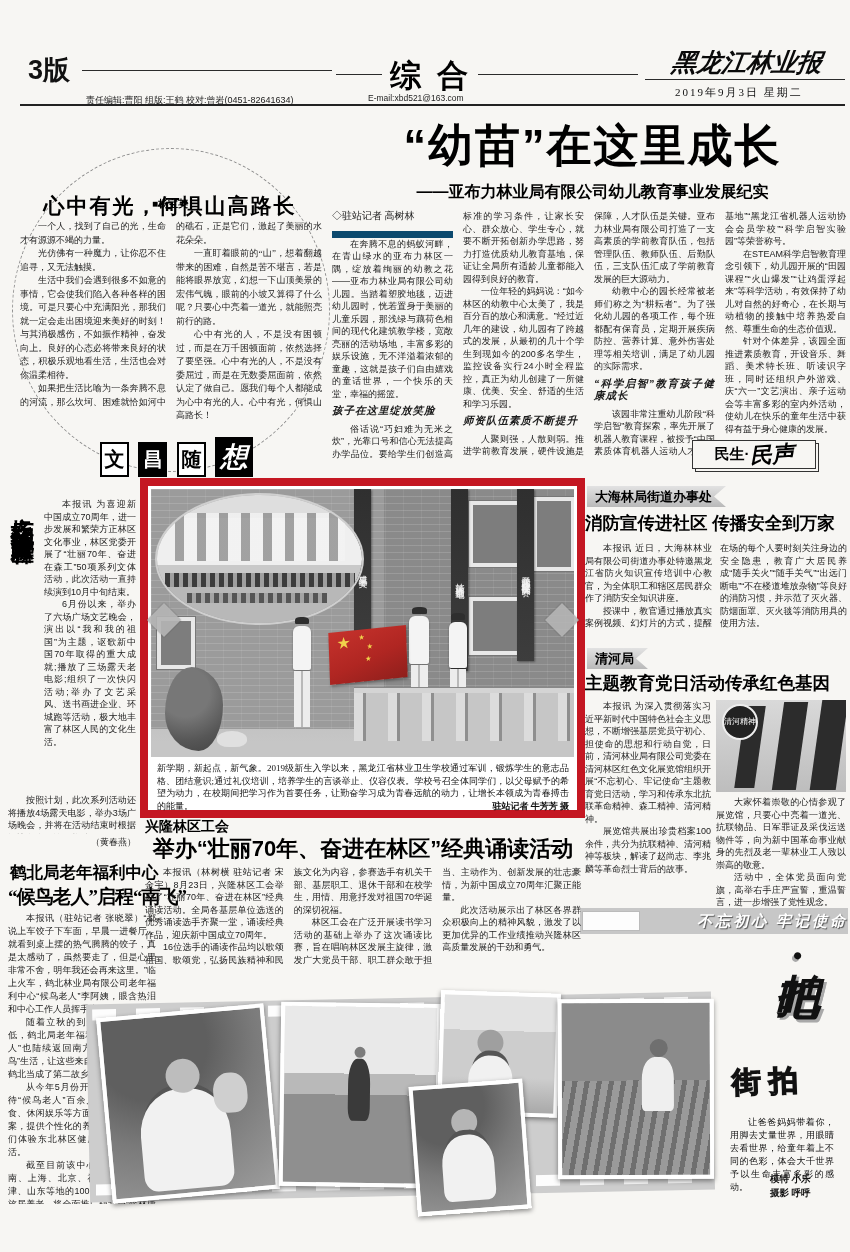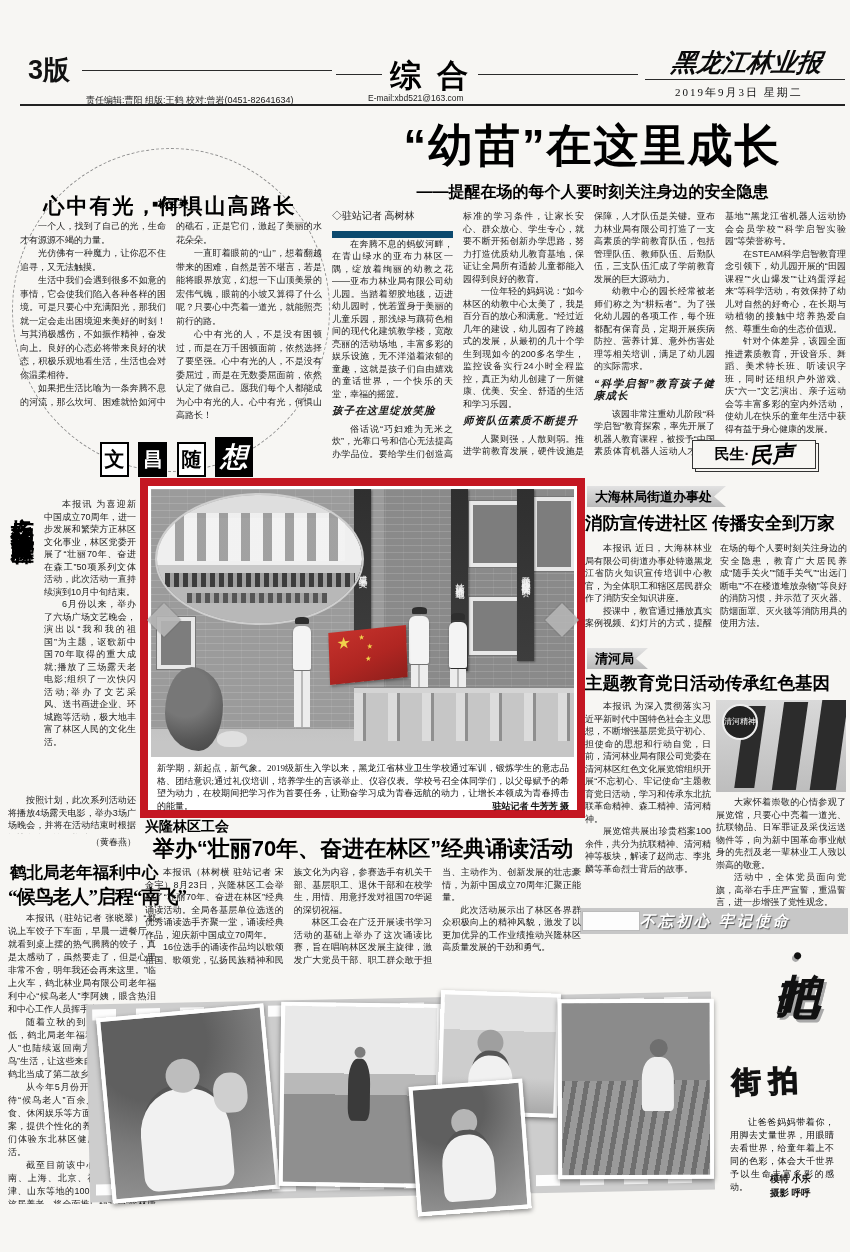--- a/index.html
+++ b/index.html
@@ -60,21 +60,21 @@
   .minsheng{border:1.5px solid #333;box-shadow:3px 3px 0 -1px #f7f6f3,3px 3px 0 0 #333;background:#f7f6f3;display:flex;align-items:center;justify-content:center;}
   .minsheng .a{font-size:15px;font-weight:bold;color:#000;}
   .minsheng .b{font-size:22px;font-weight:900;font-style:italic;font-family:"Liberation Serif",serif;color:#000;transform:rotate(-4deg);}
   
   .qphoto{background:linear-gradient(180deg,#d9d9d9,#bdbdbd);overflow:hidden;}
   .qpanel{background:#2c2c2c;transform:skewX(-8deg);}
   .qcircle{background:#222;border-radius:50%;color:#fff;font-size:8px;line-height:10px;display:flex;align-items:center;justify-content:center;text-align:center;border:2px solid #eee;}
   
   .slogan-strip{background:#c7c7c7;display:flex;align-items:center;}
   .slogan-white{background:#fdfdfd;border:1px solid #bbb;height:18px;width:56px;margin-left:2px;}
-  .slogan-text{flex:1;text-align:left;color:#fff;font-family:"Liberation Serif",serif;font-weight:bold;font-style:italic;font-size:15px;letter-spacing:3px;text-shadow:1px 1px 1px #555;}
+  .slogan-text{flex:1;text-align:right;color:#fff;font-family:"Liberation Serif",serif;font-weight:bold;font-style:italic;font-size:15px;letter-spacing:3px;text-shadow:1px 1px 1px #555;}
   
   .vtitle{writing-mode:vertical-rl;font-size:23px;font-weight:900;letter-spacing:2px;color:#000;font-family:"Liberation Sans",sans-serif;}
   
   .hb-kicker{font-size:16.5px;font-weight:900;color:#000;}
   .hb-headline{font-size:19px;font-weight:900;font-family:"Liberation Serif",serif;color:#000;letter-spacing:-1px;}
   
   .strip{background:#cdcdcd;}
   .sprocket{height:11px;background:repeating-linear-gradient(90deg,#fdfdfd 0 24px,transparent 24px 44px);}
   .fphoto{border:4px solid #fff;box-shadow:0 2px 5px rgba(0,0,0,.45);overflow:hidden;}
   .ph-trees{background:radial-gradient(circle at 30% 15%,#5f5f5f 0 30%,#7a7a7a 55%,#9c9c9c 100%);}
@@ -119,21 +119,21 @@
   </div>
 
   <div class="abs" style="left:100px;top:437px;z-index:5;">
     <span class="wc-box wc-light">文</span>
     <span class="wc-box wc-dark">昌</span>
     <span class="wc-box wc-light">随</span>
     <span class="wc-box wc-dark wc-big">想</span>
   </div>
 
   <div class="abs main-headline" style="left:340px;top:116px;width:505px;">“幼苗”在这里成长</div>
-  <div class="abs main-sub" style="left:340px;top:182px;width:505px;">——提醒在场的每个人要时刻关注身边的安全隐患</div>
+  <div class="abs main-sub" style="left:340px;top:182px;width:505px;">——亚布力林业局有限公司幼儿教育事业发展纪实</div>
   <div class="abs main-body art" style="left:332px;top:210px;width:514px;height:266px;">
     <p class="byline">◇驻站记者  高树林</p>
     <p>在奔腾不息的蚂蚁河畔，在青山绿水的亚布力林区一隅，绽放着绚丽的幼教之花——亚布力林业局有限公司幼儿园。当踏着塑胶地毯，迈进幼儿园时，恍若置身于美丽的儿童乐园，那浅绿与藕荷色相间的现代化建筑教学楼，宽敞亮丽的活动场地，丰富多彩的娱乐设施，无不洋溢着浓郁的童趣，这就是孩子们自由嬉戏的童话世界，一个快乐的天堂，幸福的摇篮。</p>
     <p class="subhead">孩子在这里绽放笑脸</p>
     <p>俗话说“巧妇难为无米之炊”，光靠口号和信心无法提高办学品位。要给学生们创造高标准的学习条件，让家长安心、群众放心、学生专心，就要不断开拓创新办学思路，努力打造优质幼儿教育基地，保证让全局所有适龄儿童都能入园得到良好的教育。</p>
     <p>一位年轻的妈妈说：“如今林区的幼教中心太美了，我是百分百的放心和满意。”经过近几年的建设，幼儿园有了跨越式的发展，从最初的几十个学生到现如今的200多名学生，监控设备实行24小时全程监控，真正为幼儿创建了一所健康、优美、安全、舒适的生活和学习乐园。</p>
     <p class="subhead">师资队伍素质不断提升</p>
     <p>人聚则强，人散则弱。推进学前教育发展，硬件设施是保障，人才队伍是关键。亚布力林业局有限公司打造了一支高素质的学前教育队伍，包括管理队伍、教师队伍、后勤队伍，三支队伍汇成了学前教育发展的巨大源动力。</p>
     <p>幼教中心的园长经常被老师们称之为“耕耘者”。为了强化幼儿园的各项工作，每个班都配有保育员，定期开展疾病防控、营养计算、意外伤害处理等相关培训，满足了幼儿园的实际需求。</p>
     <p class="subhead">“科学启智”教育孩子健康成长</p>

